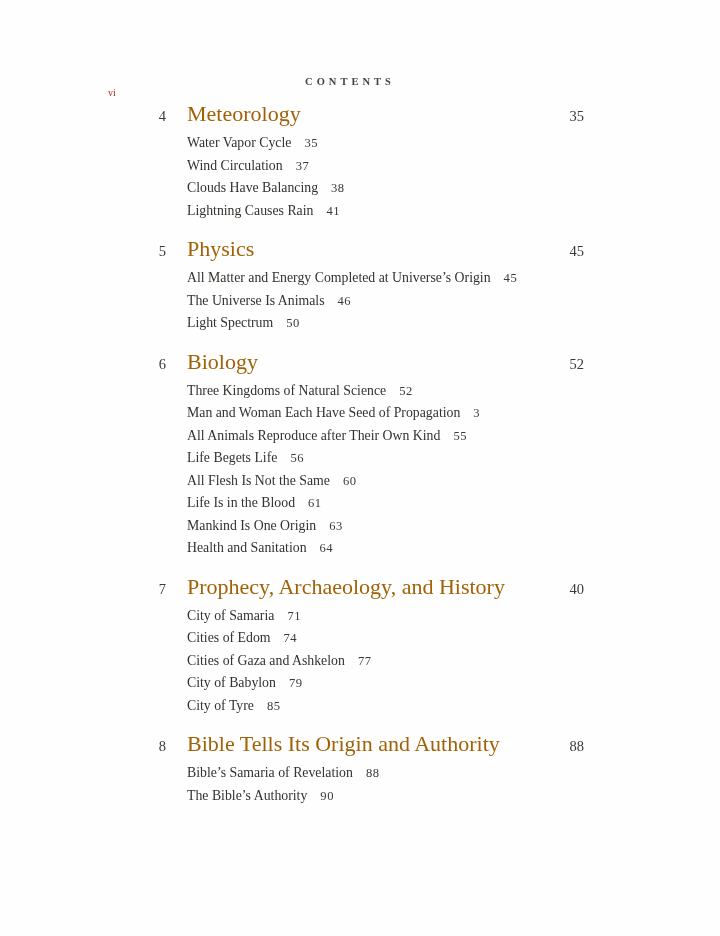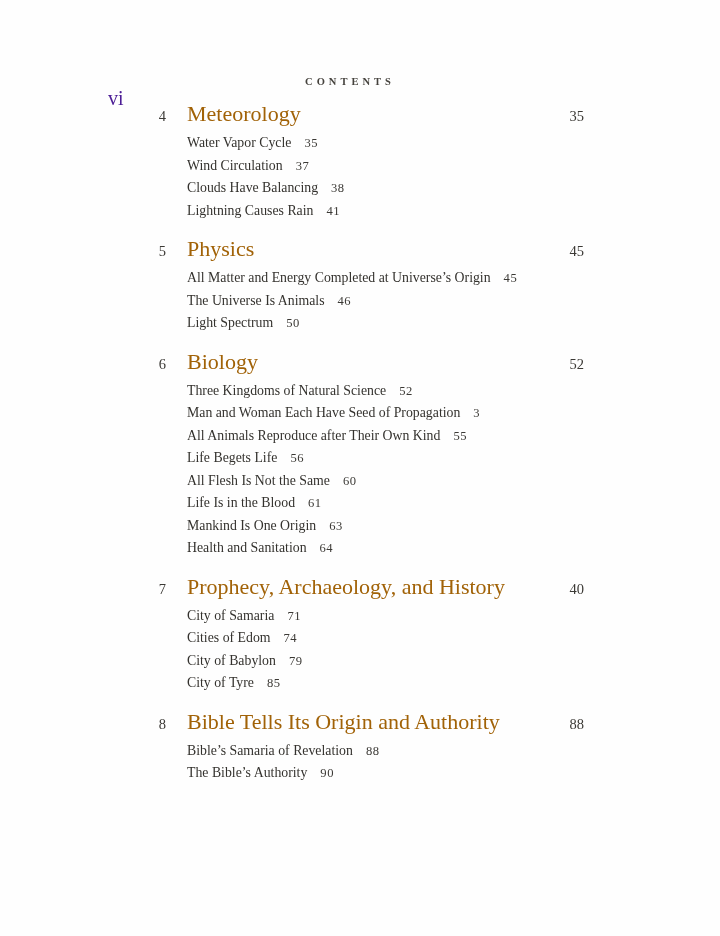--- a/index.html
+++ b/index.html
@@ -24,22 +24,22 @@
   }
   .pagehead {
     position: relative;
     height: 26px;
     margin-bottom: 6px;
   }
   .folio {
     position: absolute;
     left: 0;
     top: 17px;
-    font-size: 20px;
-    color: #4c1d95;
+    font-size: 10px;
+    color: #b91c1c;
   }
   .running-head {
     position: absolute;
     left: 8px;
     right: 0;
     top: 6px;
     text-align: center;
     font-size: 10.5px;
     font-weight: bold;
     letter-spacing: 4px;
@@ -164,20 +164,21 @@
     <div class="chapter-head">
       <span class="ch-num">7</span>
       <span class="ch-title">Prophecy, Archaeology, and History</span>
       <span class="ch-page">40</span>
     </div>
     <div class="entries">
   <div class="entry"><span class="entry-title">City of Samaria</span><span class="entry-page">71</span></div>
 
   <div class="entry"><span class="entry-title">Cities of Edom</span><span class="entry-page">74</span></div>
 
+  <div class="entry"><span class="entry-title">Cities of Gaza and Ashkelon</span><span class="entry-page">77</span></div>
 
   <div class="entry"><span class="entry-title">City of Babylon</span><span class="entry-page">79</span></div>
 
   <div class="entry"><span class="entry-title">City of Tyre</span><span class="entry-page">85</span></div>
 </div>
   </section>
 
   <section class="chapter">
     <div class="chapter-head">
       <span class="ch-num">8</span>

